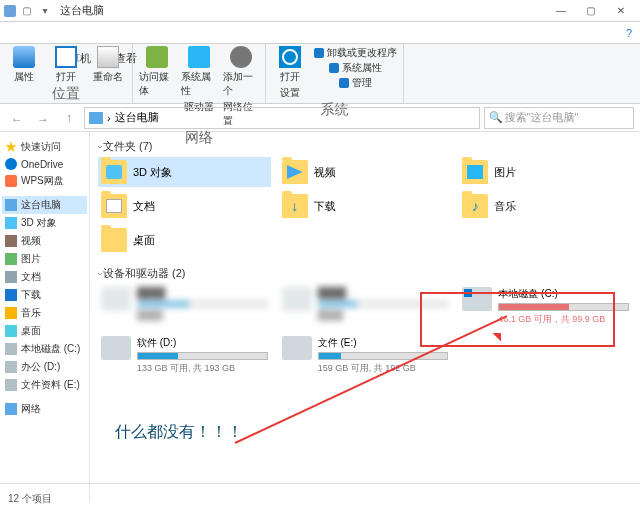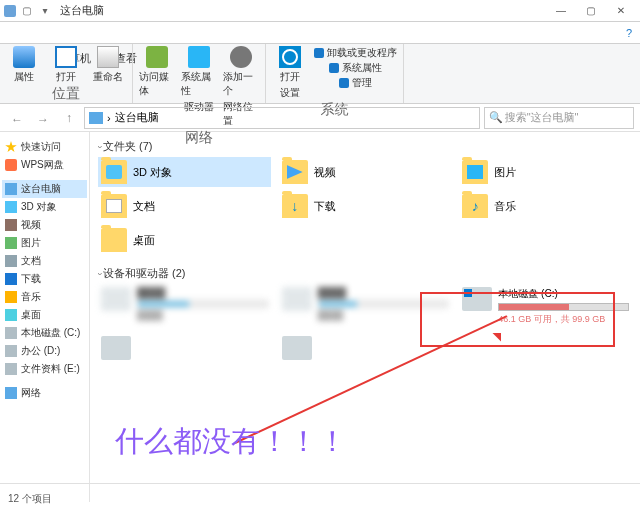--- a/index.html
+++ b/index.html
@@ -83,21 +83,21 @@
 .drive .dic.win::after{content:"";position:absolute;top:2px;left:2px;width:8px;height:8px;background:#0078d4;}
 .drive .dtxt { flex: 1; font-size: 10px; }
 .drive .bar { height: 8px; background: #e0e0e0; border: 1px solid #bbb; margin: 2px 0; position: relative; }
 .drive .bar .fill { height: 100%; background: #26a0da; }
 .drive .sub { color: #777; font-size: 9px; }
 .blurred { filter: blur(3px); opacity: 0.6; }
 
 .redbox { position: absolute; border: 2px solid #e53935; }
 .redline { position: absolute; border-top: 2px solid #e53935; transform-origin: left center; }
 .arrowhead { position:absolute; width:0; height:0; border:6px solid transparent; border-left-color:#e53935; }
-.annot { position: absolute; color: #8b5cf6; font-size: 29px; font-weight: 500; }
+.annot { position: absolute; color: #0c4a6e; font-size: 16px; font-weight: 500; }
 
 .status { position:absolute; bottom:0; left:0; right:0; height:22px; border-top:1px solid #e0e0e0; display:flex; align-items:center; padding:15px 8px; font-size:10px; color:#555;}
 </style>
 </head>
 <body>
 
 <div class="titlebar">
   <span class="ico"></span>
   <div class="qat">
     <span>▢</span>
@@ -196,20 +196,24 @@
   </div>
 </div>
 
 <div class="main">
   <div class="nav">
     <div class="item">
         <i class="i-star"></i>
         <span>快速访问</span>
       </div>
     <div class="item">
+        <i class="i-cloud"></i>
+        <span>OneDrive</span>
+      </div>
+    <div class="item">
         <i class="i-wps"></i>
         <span>WPS网盘</span>
       </div>
     <div style="height:6px"></div>
     <div class="item sel">
         <i class="i-pc"></i>
         <span>这台电脑</span>
       </div>
     <div class="item">
         <i class="i-3d"></i>
@@ -321,23 +325,37 @@
             <div class="dtxt">
               <div>本地磁盘 (C:)</div>
               <div class="bar">
                 <div class="fill" style="width:54%;background:#e57373"></div>
               </div>
               <div class="sub" style="color:#e57373">46.1 GB 可用，共 99.9 GB</div>
             </div>
           </div>
         <div class="drive">
             <div class="dic"></div>
+            <div class="dtxt">
+              <div>软件 (D:)</div>
+              <div class="bar">
+                <div class="fill" style="width:31%"></div>
+              </div>
+              <div class="sub">133 GB 可用, 共 193 GB</div>
+            </div>
           </div>
         <div class="drive">
             <div class="dic"></div>
+            <div class="dtxt">
+              <div>文件 (E:)</div>
+              <div class="bar">
+                <div class="fill" style="width:17%"></div>
+              </div>
+              <div class="sub">159 GB 可用, 共 192 GB</div>
+            </div>
           </div>
       </div>
     </div>
 
     <div class="redbox" style="top:160px; left:330px; width:195px; height:55px;"></div>
     <div class="redline" style="top:310px; left:145px; width:300px; transform:rotate(-25deg);"></div>
     <div class="arrowhead" style="top:195px; left:405px; transform:rotate(-45deg);"></div>
     <div class="annot" style="top:290px; left:25px;">什么都没有！！！</div>
   </div>
 </div>

